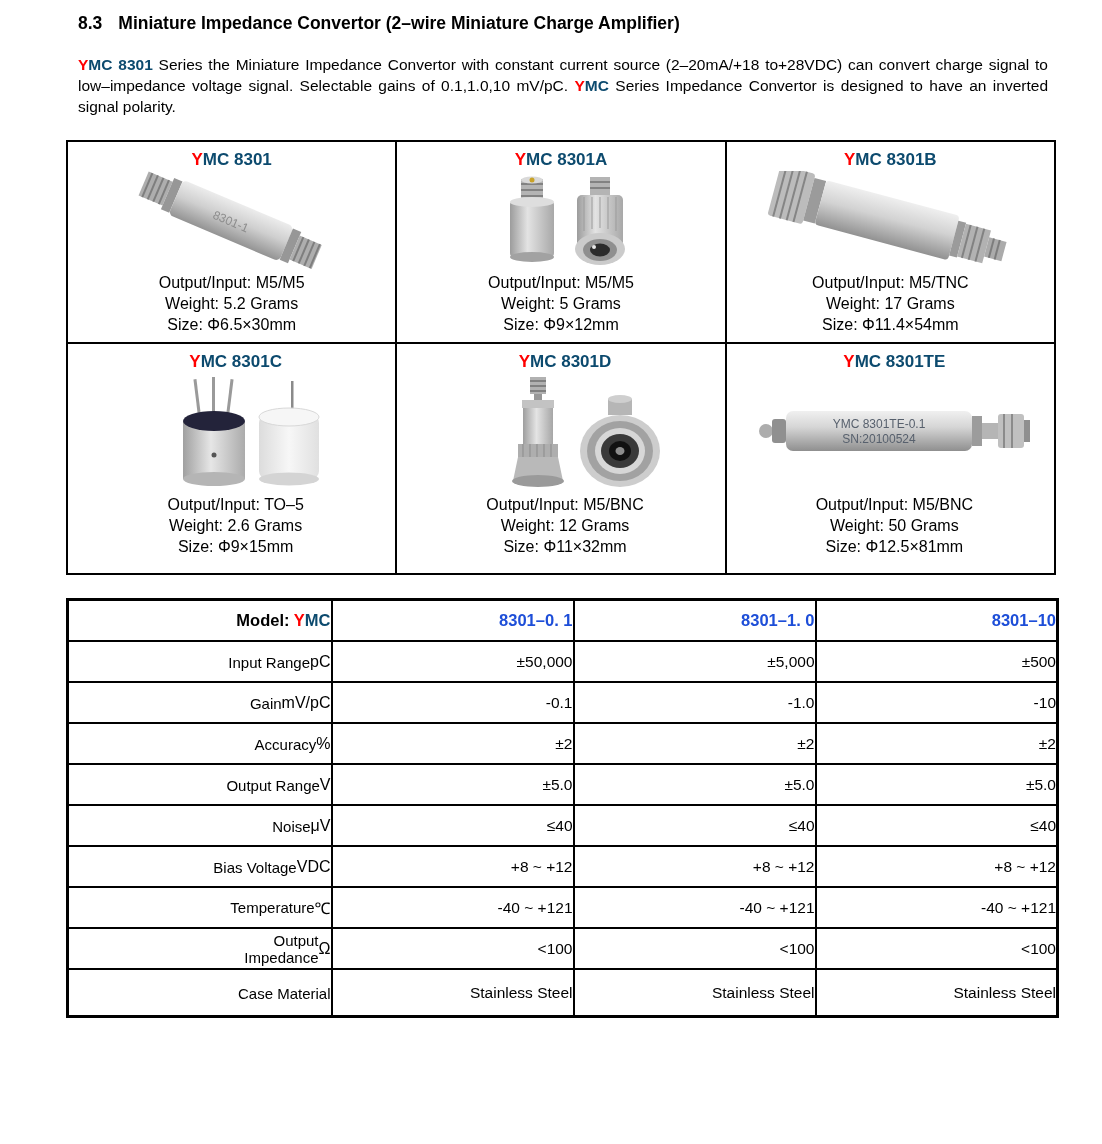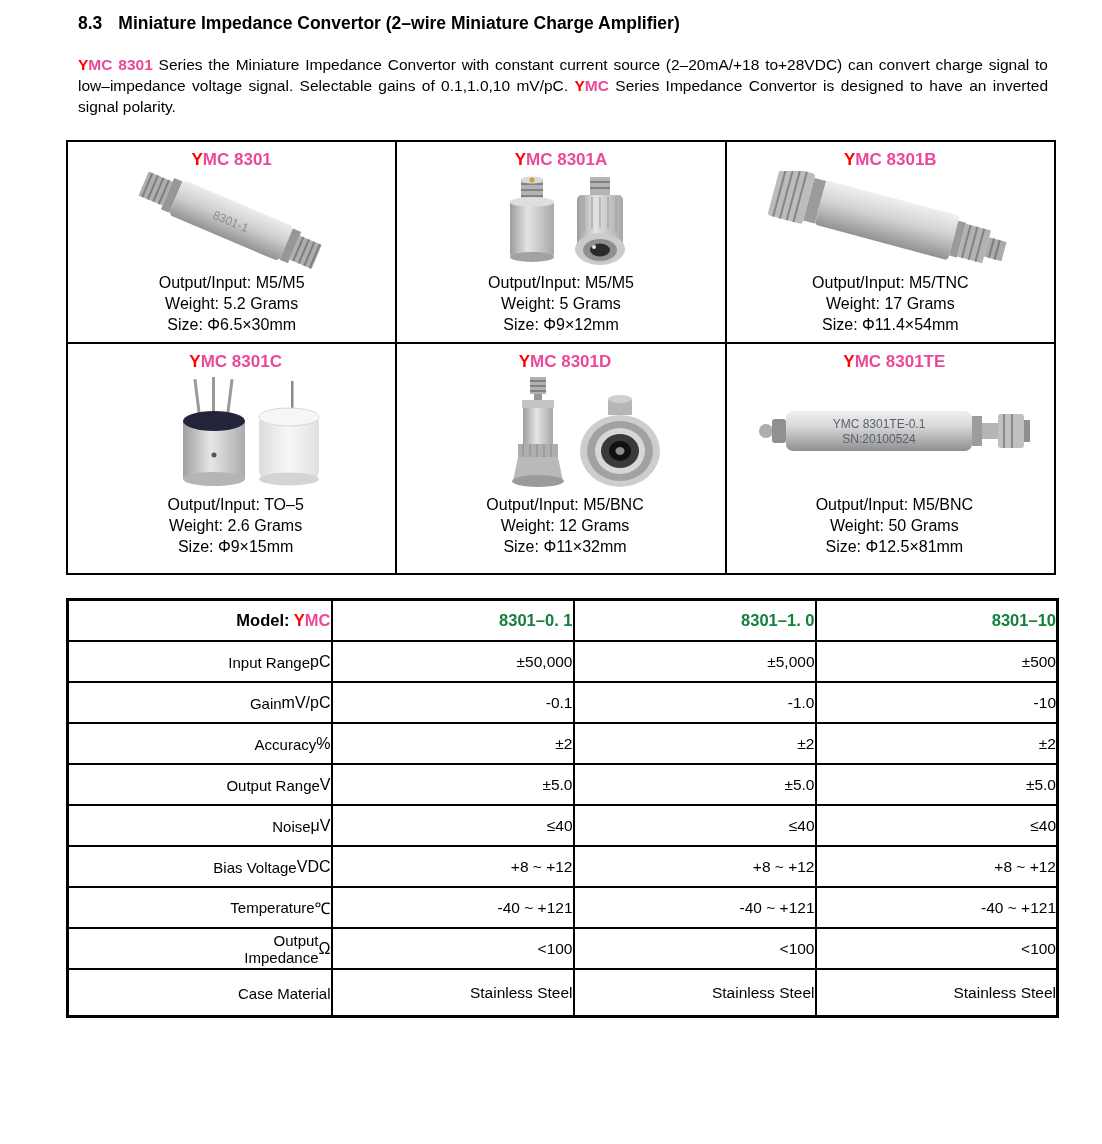--- a/index.html
+++ b/index.html
@@ -1,21 +1,21 @@
 <!DOCTYPE html>
 <html><head>
 <meta charset="utf-8">
 <style>
   html,body{margin:0;padding:0;}
   body{
     width:1102px;height:1144px;background:#ffffff;color:#000;
     font-family:"Liberation Sans", sans-serif;position:relative;overflow:hidden;
   }
   .red{color:#ff0000;font-weight:bold;}
-  .blue{color:#ec4899;font-weight:bold;}
+  .blue{color:#0c4a6e;font-weight:bold;}
 
   h1.heading{
     margin:13px 0 0 78px;font-size:17.5px;font-weight:bold;letter-spacing:0;
   }
   h1.heading .sec-title{margin-left:16px;}
 
   p.intro{
     margin:20px 0 0 78px;width:970px;
     font-size:15.5px;line-height:21px;text-align:justify;
   }
@@ -50,21 +50,21 @@
     display:inline-block;width:150px;vertical-align:middle;
     white-space:pre-line;line-height:17px;
   }
   td.lab .param.narrow{font-size:13.5px;letter-spacing:-0.2px;}
   td.lab .unit{font-size:16px;vertical-align:middle;}
   td.val{text-align:center;font-size:15.5px;}
   tr.sprow td{height:39px;}
   tr.sprow.tall td{height:45px;}
   tr.sphead td{height:39px;}
   td.modelcell{text-align:center;font-size:16.5px;font-weight:bold;padding-left:0;}
-  td.colhead{text-align:center;font-size:16.5px;font-weight:bold;color:#15803d;}
+  td.colhead{text-align:center;font-size:16.5px;font-weight:bold;color:#1d4ed8;}
 </style>
 </head>
 <body>
 
 <h1 class="heading"><span class="sec-num">8.3</span><span class="sec-title">Miniature Impedance Convertor (2–wire Miniature Charge Amplifier)</span></h1>
 
 <p class="intro"><span class="red">Y</span><span class="blue">MC 8301</span><span> Series the Miniature Impedance Convertor with constant current source (2–20mA/+18 to+28VDC) can convert charge signal to low–impedance voltage signal. Selectable gains of 0.1,1.0,10 mV/pC. </span><span class="red">Y</span><span class="blue">MC</span><span> Series Impedance Convertor is designed to have an inverted signal polarity.</span></p>
 
 <table class="products">
   <tbody>

